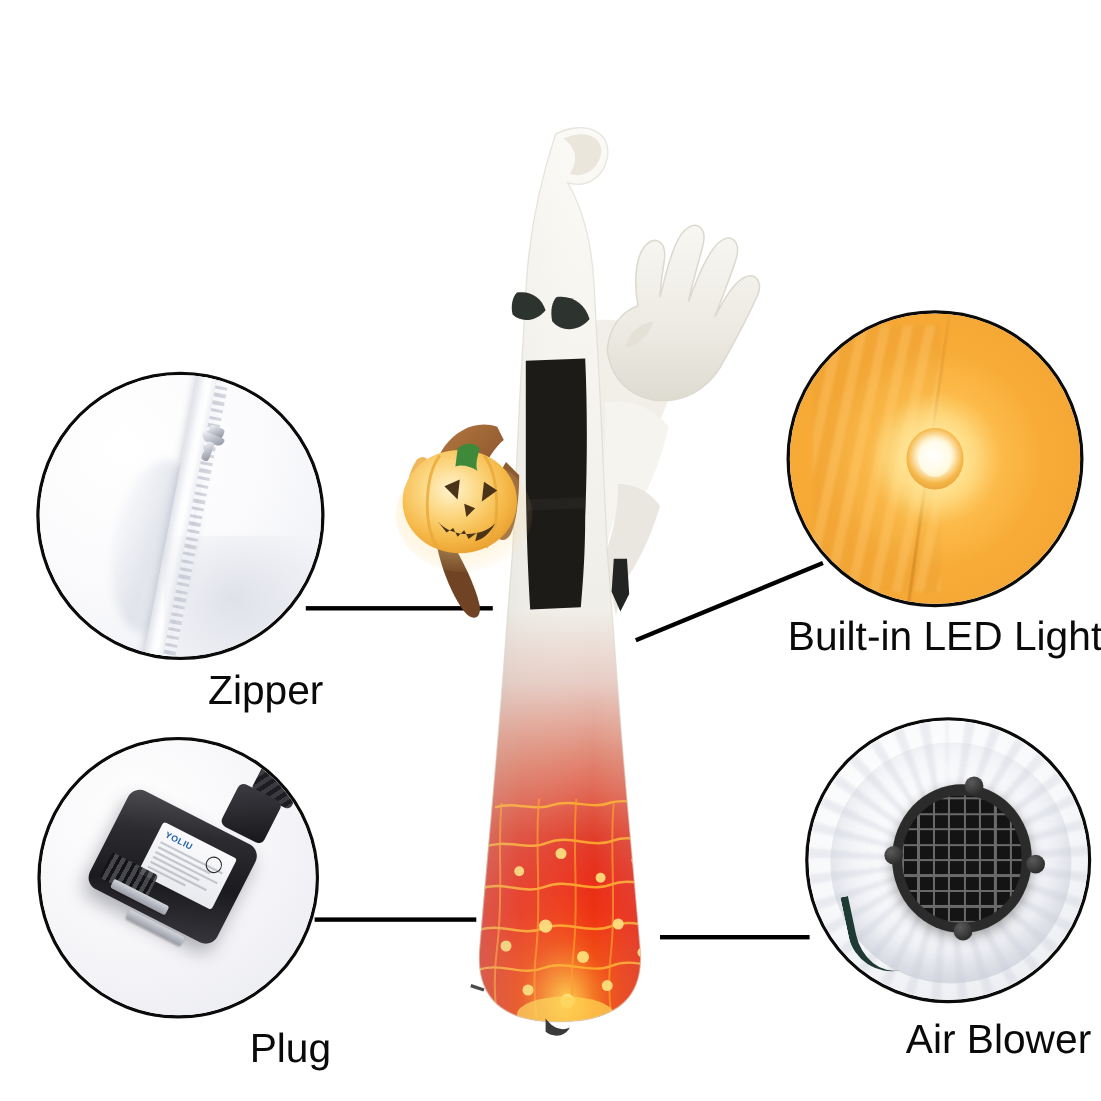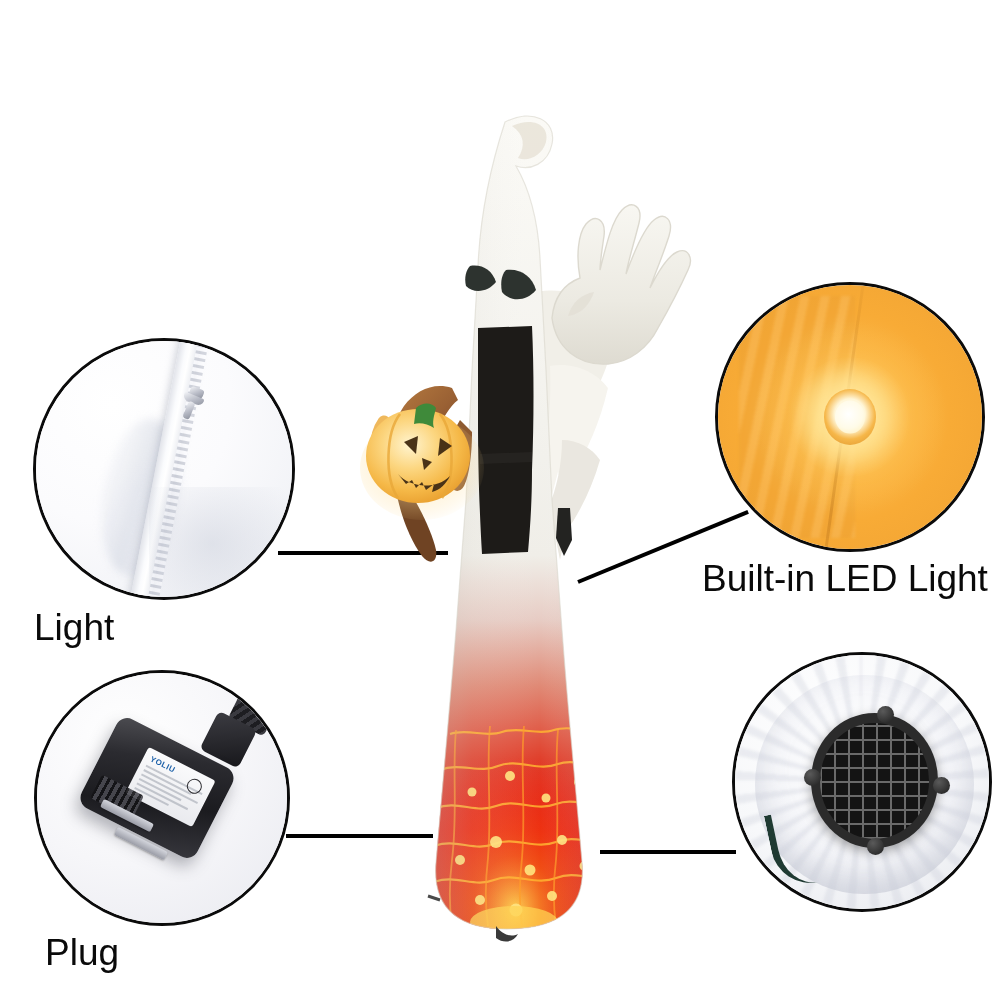--- a/index.html
+++ b/index.html
@@ -6,21 +6,21 @@
   body{width:1001px;height:1001px;overflow:hidden;
        font-family:"Liberation Sans",sans-serif;}
   #stage{position:relative;width:1001px;height:1001px;background:#ffffff;}
 
   
   .leader{position:absolute;background:#000;transform-origin:0 50%;}
 
   
   .callout{position:absolute;border-radius:50%;border:3px solid #0b0b0b;
            overflow:hidden;box-sizing:border-box;background:#fff;}
-  .callout-label{position:absolute;text-align:left;color:#0a0a0a;
+  .callout-label{position:absolute;text-align:right;color:#0a0a0a;
                  font-size:37px;letter-spacing:0px;white-space:nowrap;}
 
   
   .zip-bg{position:absolute;inset:0;
      background:
        radial-gradient(circle at 30% 25%, #ffffff 0%, #fbfbfd 45%, #eceef3 100%);}
   .zip-tape{position:absolute;left:46%;top:-6%;width:20px;height:118%;
      background:linear-gradient(90deg,#e2e4ea 0%,#fafbfd 35%,#ffffff 55%,#e6e8ee 100%);
      border-radius:12px;
      transform:rotate(11deg);
@@ -318,21 +318,21 @@
       <div class="zip-tape"></div>
       <div class="zip-teeth"></div>
       <div class="zip-pull">
         <i style="left:6px;top:0;width:14px;height:9px;"></i>
         <i style="left:2px;top:8px;width:21px;height:8px;border-radius:2px 2px 6px 6px;"></i>
         <i style="left:9px;top:15px;width:7px;height:18px;border-radius:3px;"></i>
       </div>
       <div class="zip-shadow"></div>
     </div>
   </div>
-  <div class="callout-label" style="left:34px;top:607px;width:260px;">Light</div>
+  <div class="callout-label" style="left:34px;top:607px;width:260px;">Zipper</div>
 
   <div class="callout" style="left:715px;top:282px;width:270px;height:270px;">
     <div class="led-bg">
       <div class="led-crease"></div>
       <div class="led-seam"></div>
       <div class="led-glow"></div>
       <div class="led-ring"></div>
       <div class="led-bulb"></div>
     </div>
   </div>
@@ -368,14 +368,15 @@
       <div class="blow-cord"></div>
       <div class="blow-grille">
         <div class="blow-grid"></div>
       </div>
       <div class="blow-tab" style="left:56%;top:20%;"></div>
       <div class="blow-tab" style="left:27%;top:45%;"></div>
       <div class="blow-tab" style="left:78%;top:48%;"></div>
       <div class="blow-tab" style="left:52%;top:72%;"></div>
     </div>
   </div>
+  <div class="callout-label" style="left:732px;top:924px;width:260px;">Air Blower</div>
 
 </div>
 
 </body></html>

